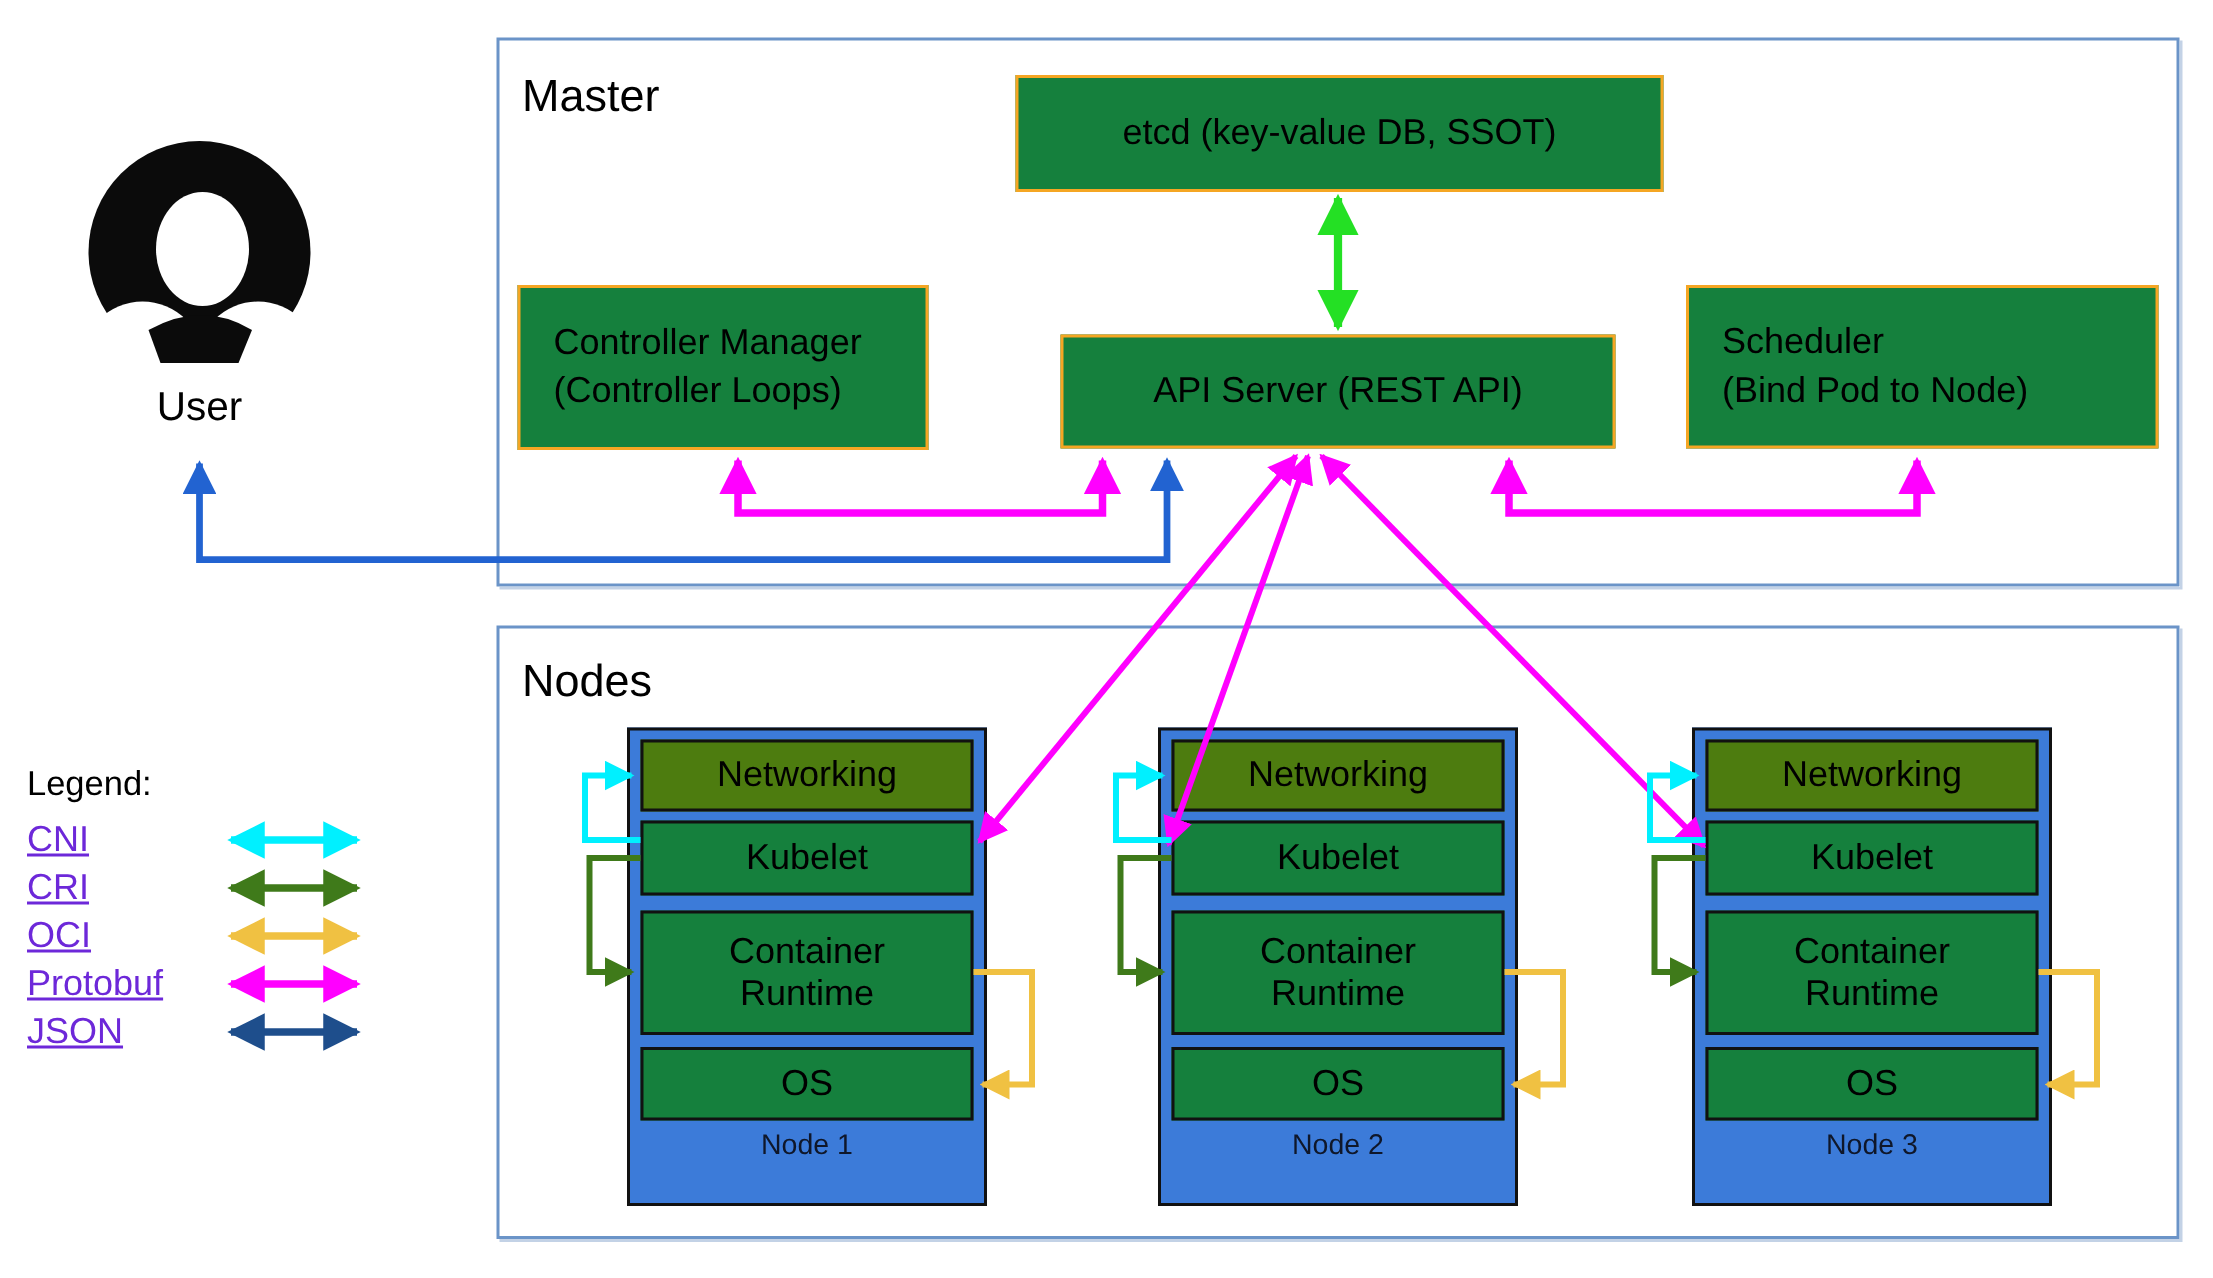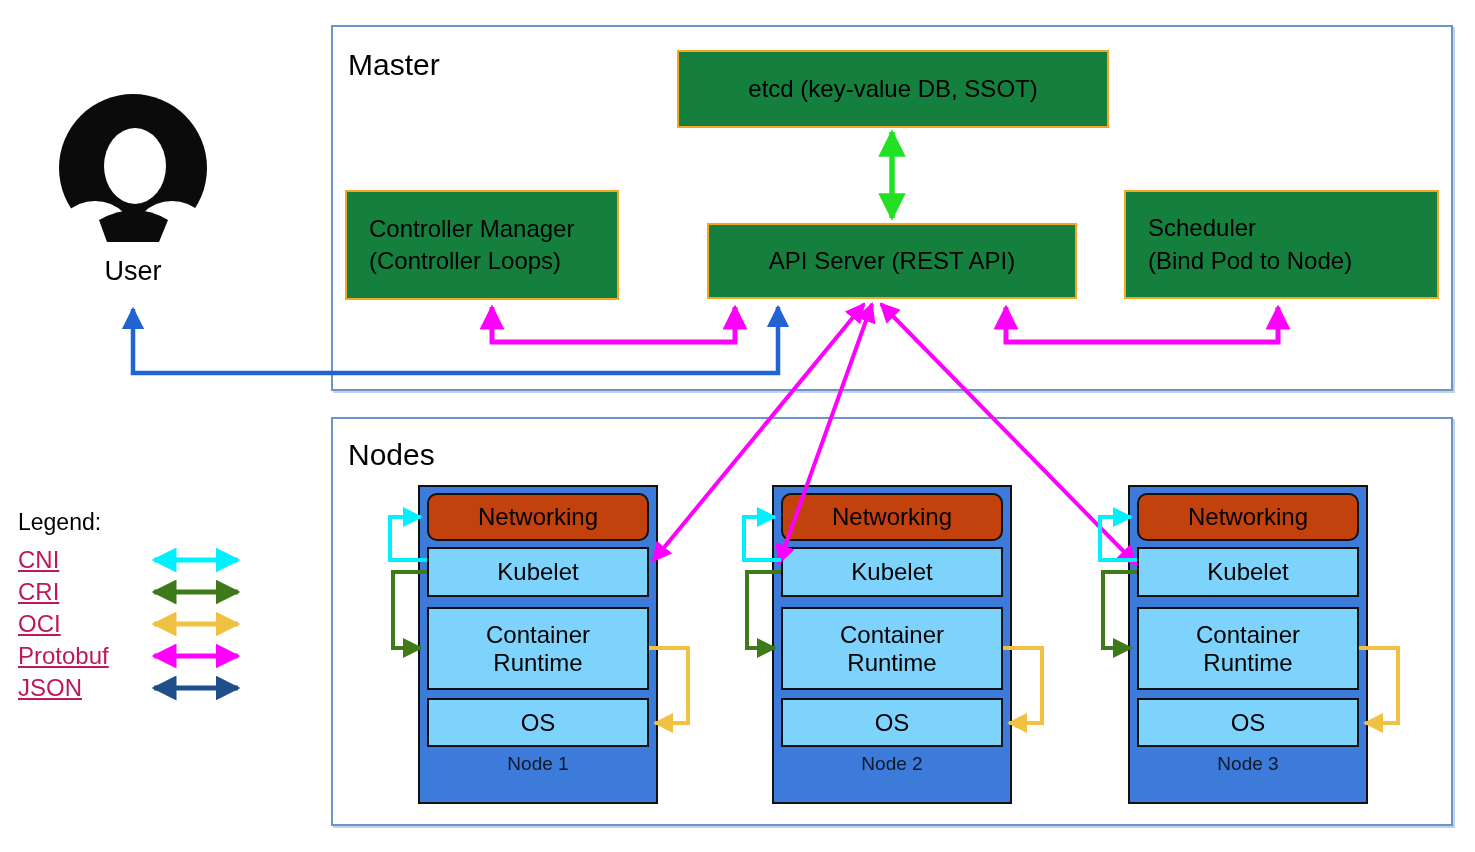--- a/index.html
+++ b/index.html
@@ -27,39 +27,39 @@
   #api-box       { left:707px; top:223px; width:370px; height:76px; }
   #cm-box        { left:345px; top:190px; width:274px; height:110px; }
   #scheduler-box { left:1124px; top:190px; width:315px; height:109px; }
 
   .node-card {
     position:absolute; top:485px; width:240px; height:319px;
     background:#3C7BD9; border:2px solid #111; box-sizing:border-box;
   }
   #node-1 { left:418px; } #node-2 { left:772px; } #node-3 { left:1128px; }
   .layer {
-    position:absolute; left:7px; width:222px; background:#7dd3fc; border:2px solid #111;
+    position:absolute; left:7px; width:222px; background:#15803d; border:2px solid #111;
     box-sizing:border-box; display:flex; align-items:center; justify-content:center;
     font-size:24px; text-align:center;
   }
-  .layer.networking { top:6px;   height:48px; background:#c2410c;border-radius:10px; }
+  .layer.networking { top:6px;   height:48px; background:#4d7c0f; }
   .layer.kubelet    { top:60px;  height:50px; }
   .layer.cr         { top:120px; height:83px; line-height:1.15; }
   .layer.cr span    { display:block; max-width:145px; }
   .layer.os         { top:211px; height:49px; }
   .node-name { position:absolute; left:0; right:0; top:266px; text-align:center; color:#0f172a; font-size:19px; }
 
   #user-icon  { position:absolute; left:55px; top:92px; }
   #user-label { position:absolute; left:55px; top:256px; width:156px; text-align:center; font-size:27px; }
 
   #legend { position:absolute; left:18px; top:509px; }
   #legend-title { font-size:23px; margin:0 0 8px 0; }
   .legend-row { display:flex; align-items:center; height:32px; }
   .legend-label { width:122px; font-size:24px; }
-  .legend-label a { color:#be185d; text-decoration:underline; cursor:pointer; }
+  .legend-label a { color:#6d28d9; text-decoration:underline; cursor:pointer; }
   .legend-arrow { display:block; }
 
   #connector-layer { position:absolute; left:0; top:0; pointer-events:none; }
 </style>
 </head>
 <body>
 
 <div class="section" id="master-section"></div>
 <div class="section" id="nodes-section"></div>
 <div class="section-title" id="master-title">Master</div>

